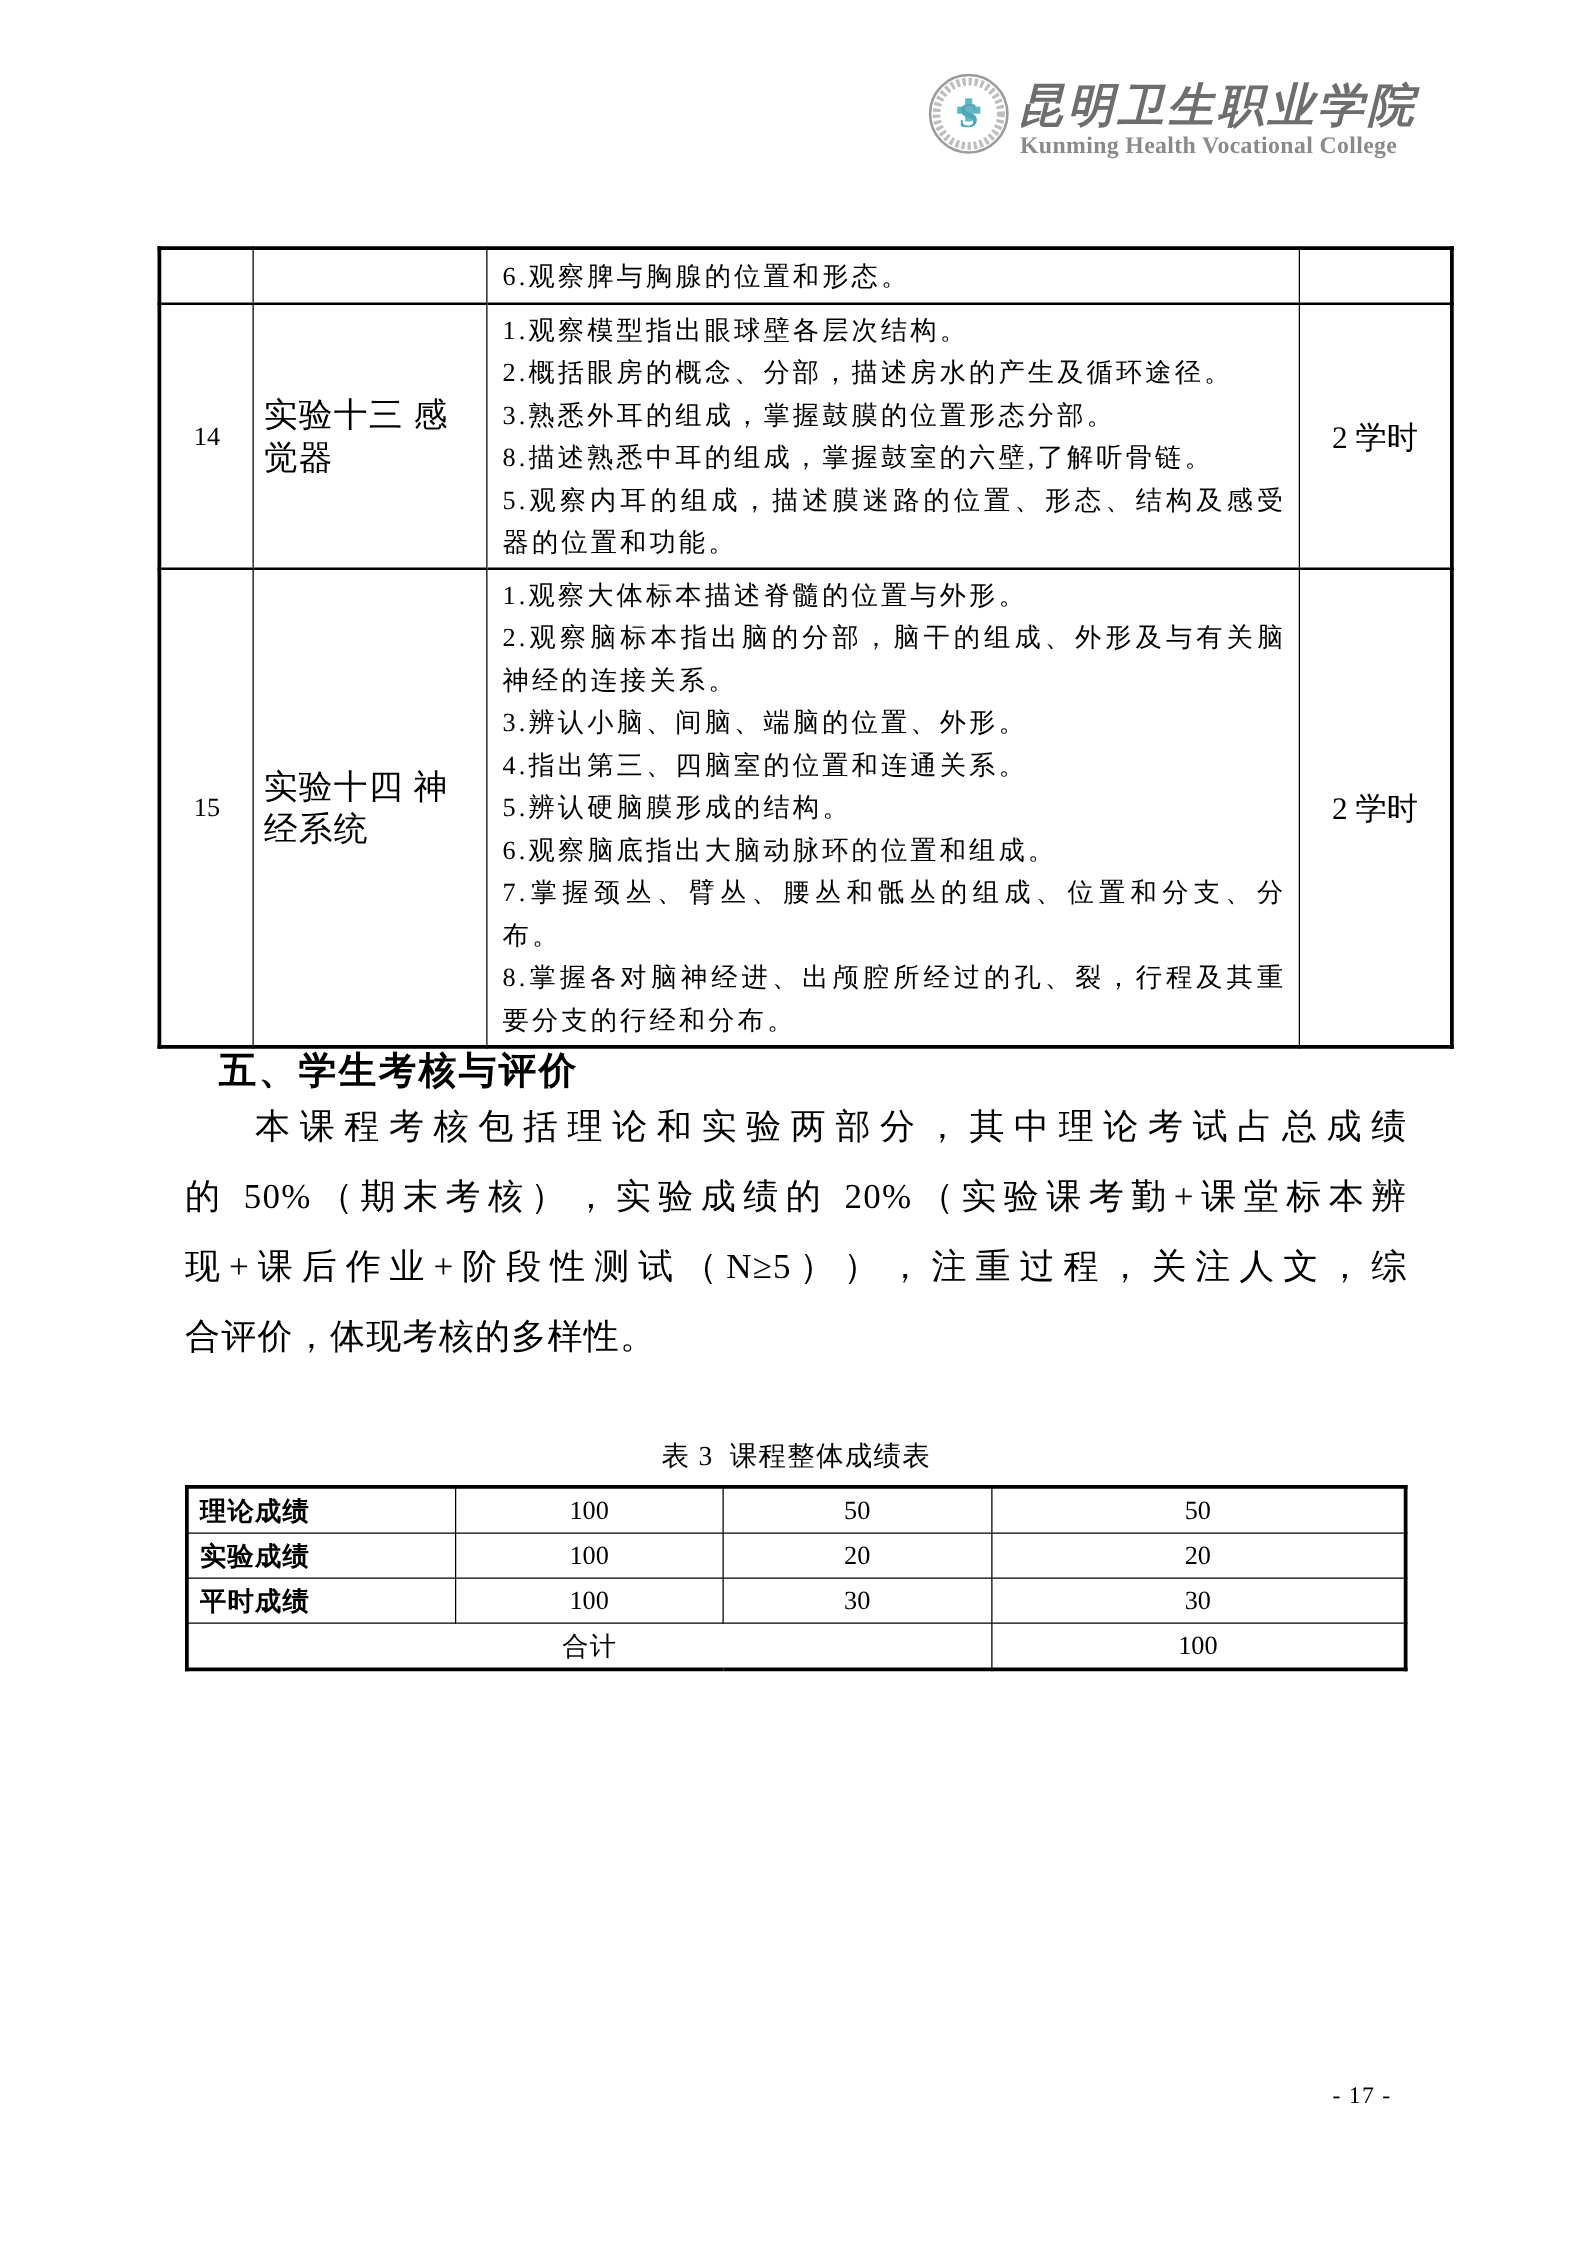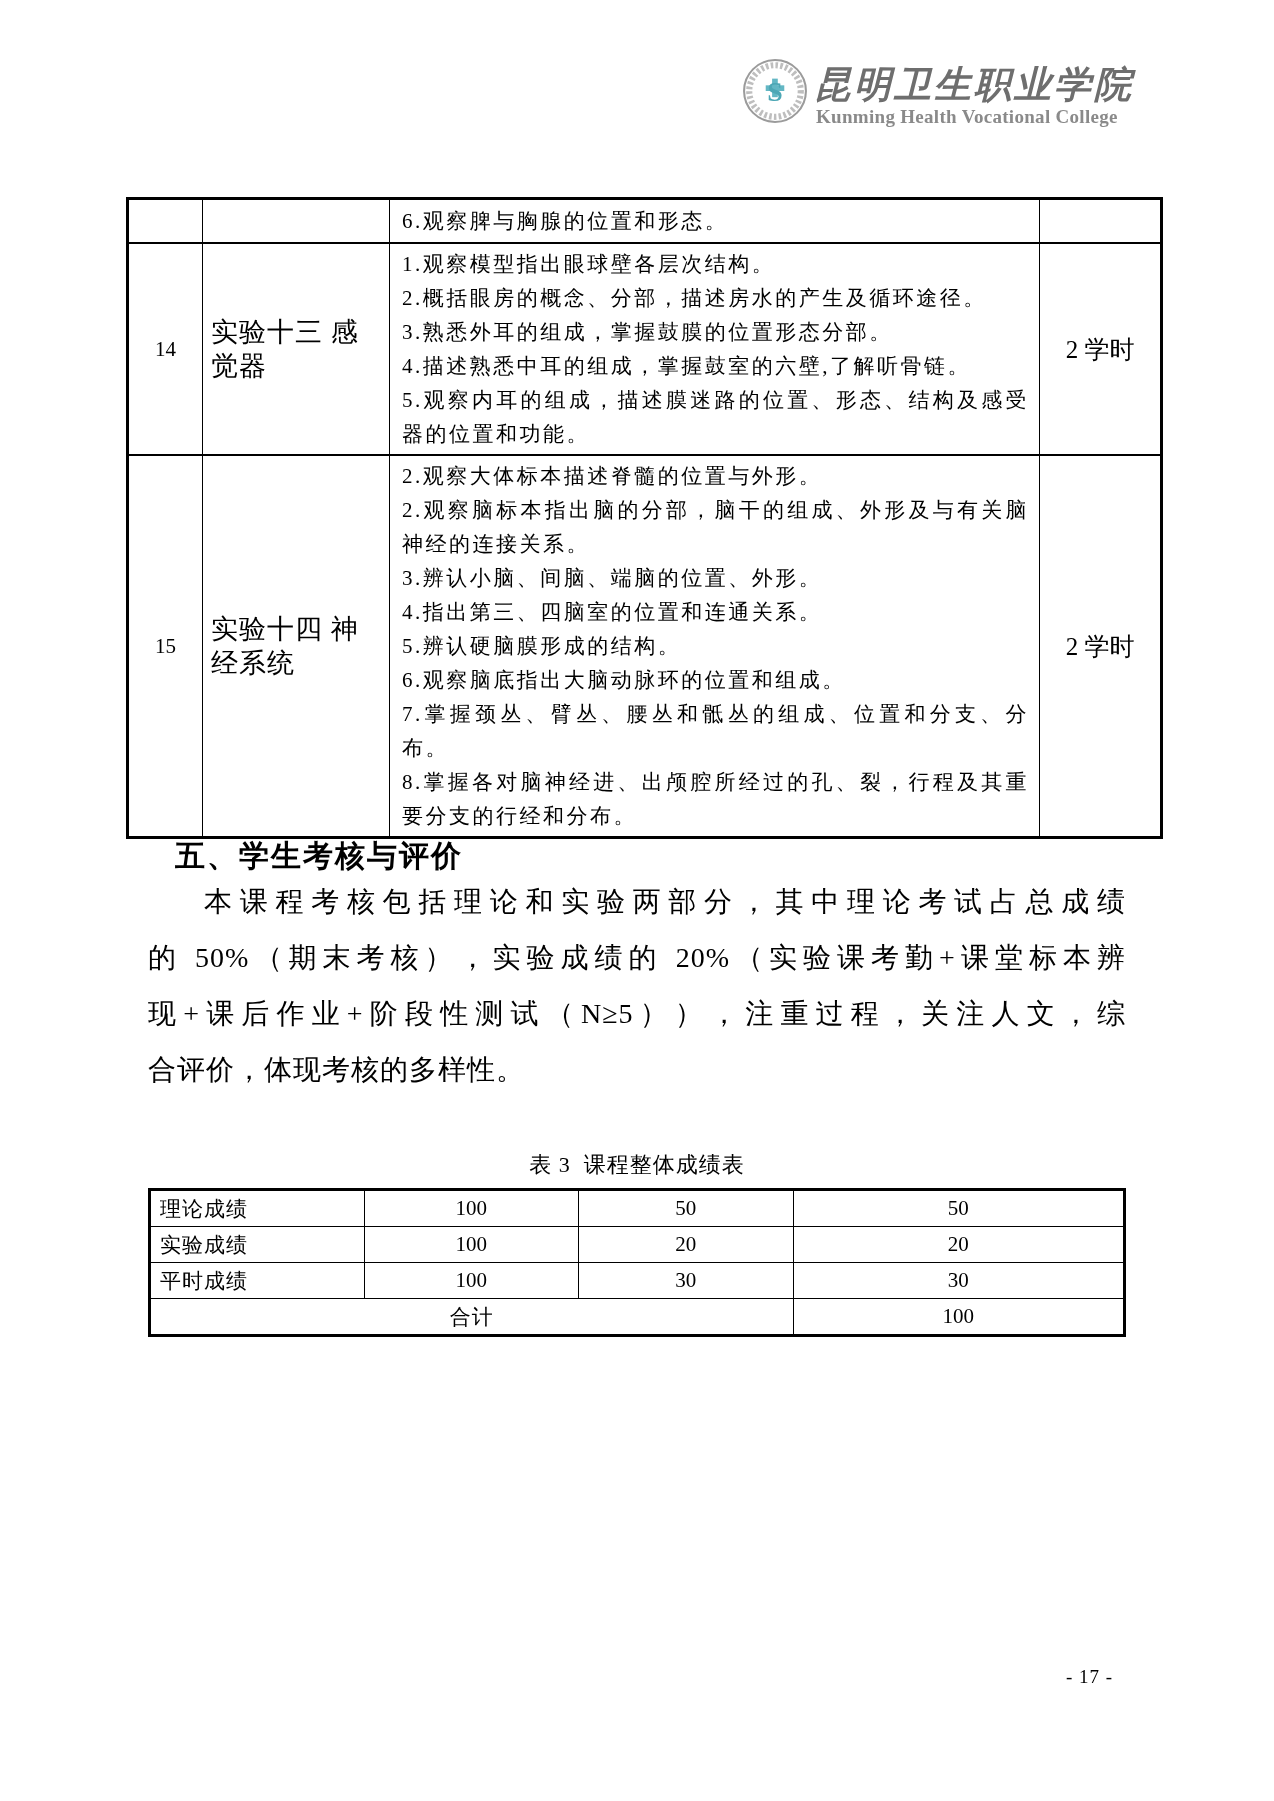--- a/index.html
+++ b/index.html
@@ -63,21 +63,21 @@
   table.grade th,table.grade td{border:1.6px solid #000;}
   table.grade th{height:38px;}
   table.grade td{height:33px;}
   .g-head{
     font-family:"Liberation Sans","DejaVu Sans",sans-serif;
     font-size:21px;font-weight:bold;text-align:center;letter-spacing:1px;
   }
   .g-head.first{text-align:left;padding-left:9px;}
   .g-label{
     font-family:"Liberation Sans","DejaVu Sans",sans-serif;
-    font-size:21px;font-weight:normal;text-align:left;padding-left:9px;letter-spacing:1px;
+    font-size:21px;font-weight:bold;text-align:left;padding-left:9px;letter-spacing:1px;
   }
   .g-num{font-size:21px;text-align:center;}
   .g-total{
     font-family:"Liberation Sans","DejaVu Sans",sans-serif;
     font-size:21px;text-align:center;letter-spacing:1px;
   }
 
   
   .pagenum{position:absolute;top:1666px;left:1066px;font-size:19px;letter-spacing:1px;}
 </style>
@@ -115,30 +115,30 @@
       </td>
       <td class="c-hours"></td>
     </tr>
     <tr>
       <td class="c-no">14</td>
       <td class="c-name">实验十三 感觉器</td>
       <td class="c-content">
         <div class="item">1.观察模型指出眼球壁各层次结构。</div>
         <div class="item">2.概括眼房的概念、分部，描述房水的产生及循环途径。</div>
         <div class="item">3.熟悉外耳的组成，掌握鼓膜的位置形态分部。</div>
-        <div class="item">4.描述熟悉中耳的组成，掌握鼓室的六壁,了解听骨链。</div>
+        <div class="item">8.描述熟悉中耳的组成，掌握鼓室的六壁,了解听骨链。</div>
         <div class="item">5.观察内耳的组成，描述膜迷路的位置、形态、结构及感受器的位置和功能。</div>
       </td>
       <td class="c-hours">2 学时</td>
     </tr>
     <tr>
       <td class="c-no">15</td>
       <td class="c-name">实验十四 神经系统</td>
       <td class="c-content">
-        <div class="item">2.观察大体标本描述脊髓的位置与外形。</div>
+        <div class="item">1.观察大体标本描述脊髓的位置与外形。</div>
         <div class="item">2.观察脑标本指出脑的分部，脑干的组成、外形及与有关脑神经的连接关系。</div>
         <div class="item">3.辨认小脑、间脑、端脑的位置、外形。</div>
         <div class="item">4.指出第三、四脑室的位置和连通关系。</div>
         <div class="item">5.辨认硬脑膜形成的结构。</div>
         <div class="item">6.观察脑底指出大脑动脉环的位置和组成。</div>
         <div class="item">7.掌握颈丛、臂丛、腰丛和骶丛的组成、位置和分支、分布。</div>
         <div class="item">8.掌握各对脑神经进、出颅腔所经过的孔、裂，行程及其重要分支的行经和分布。</div>
       </td>
       <td class="c-hours">2 学时</td>
     </tr>

